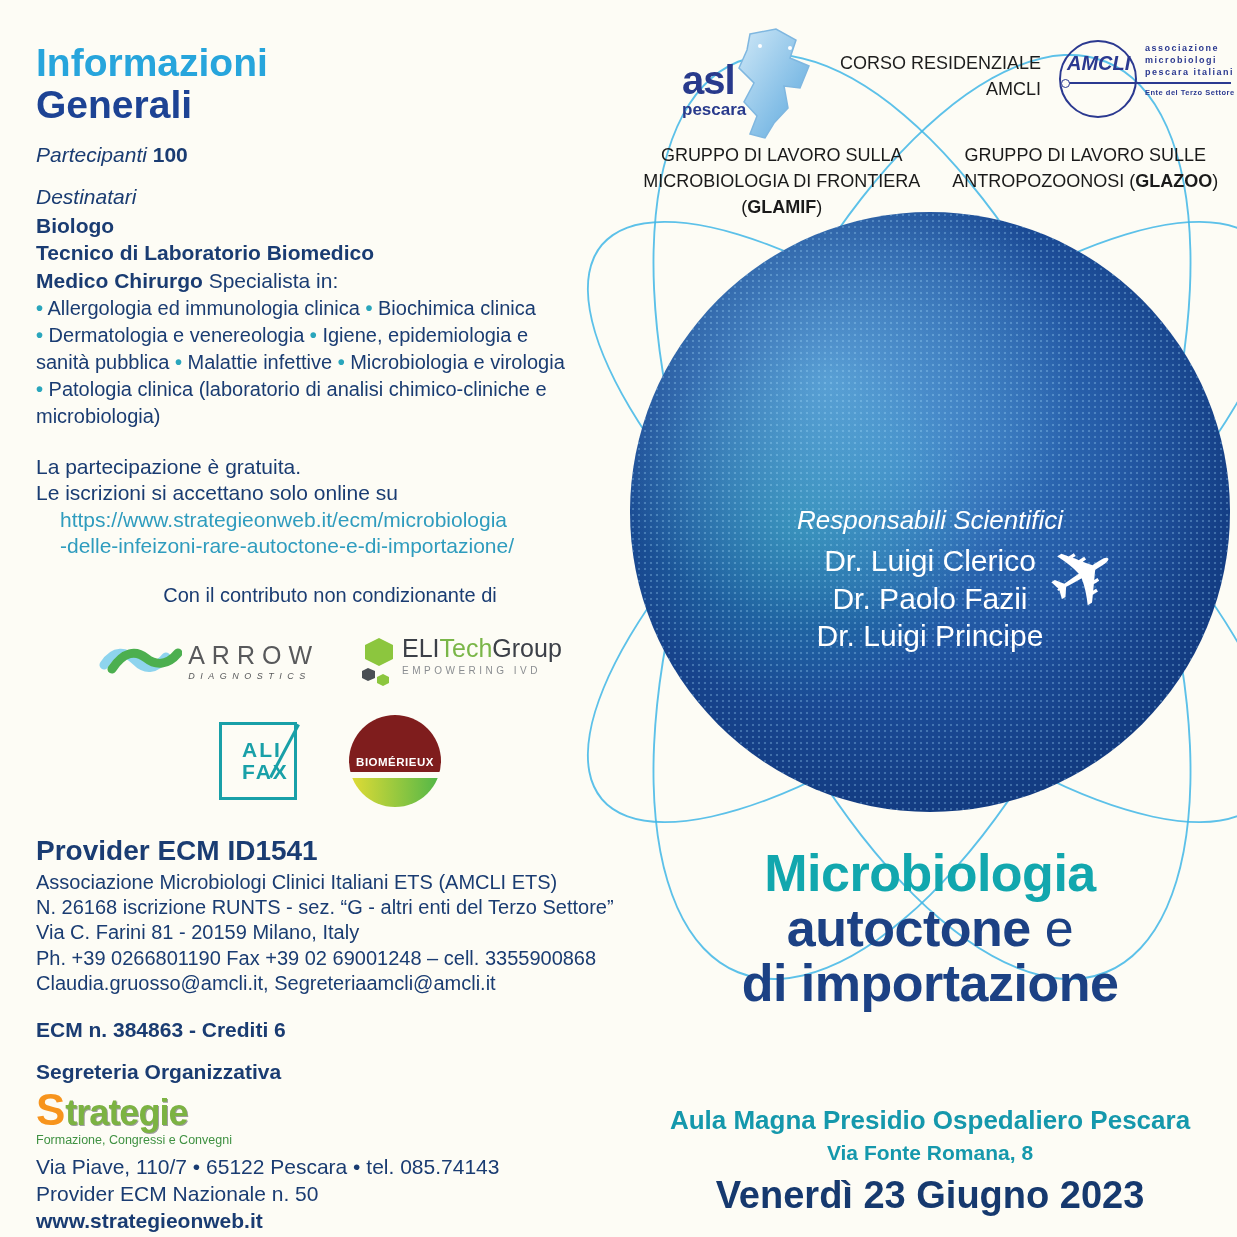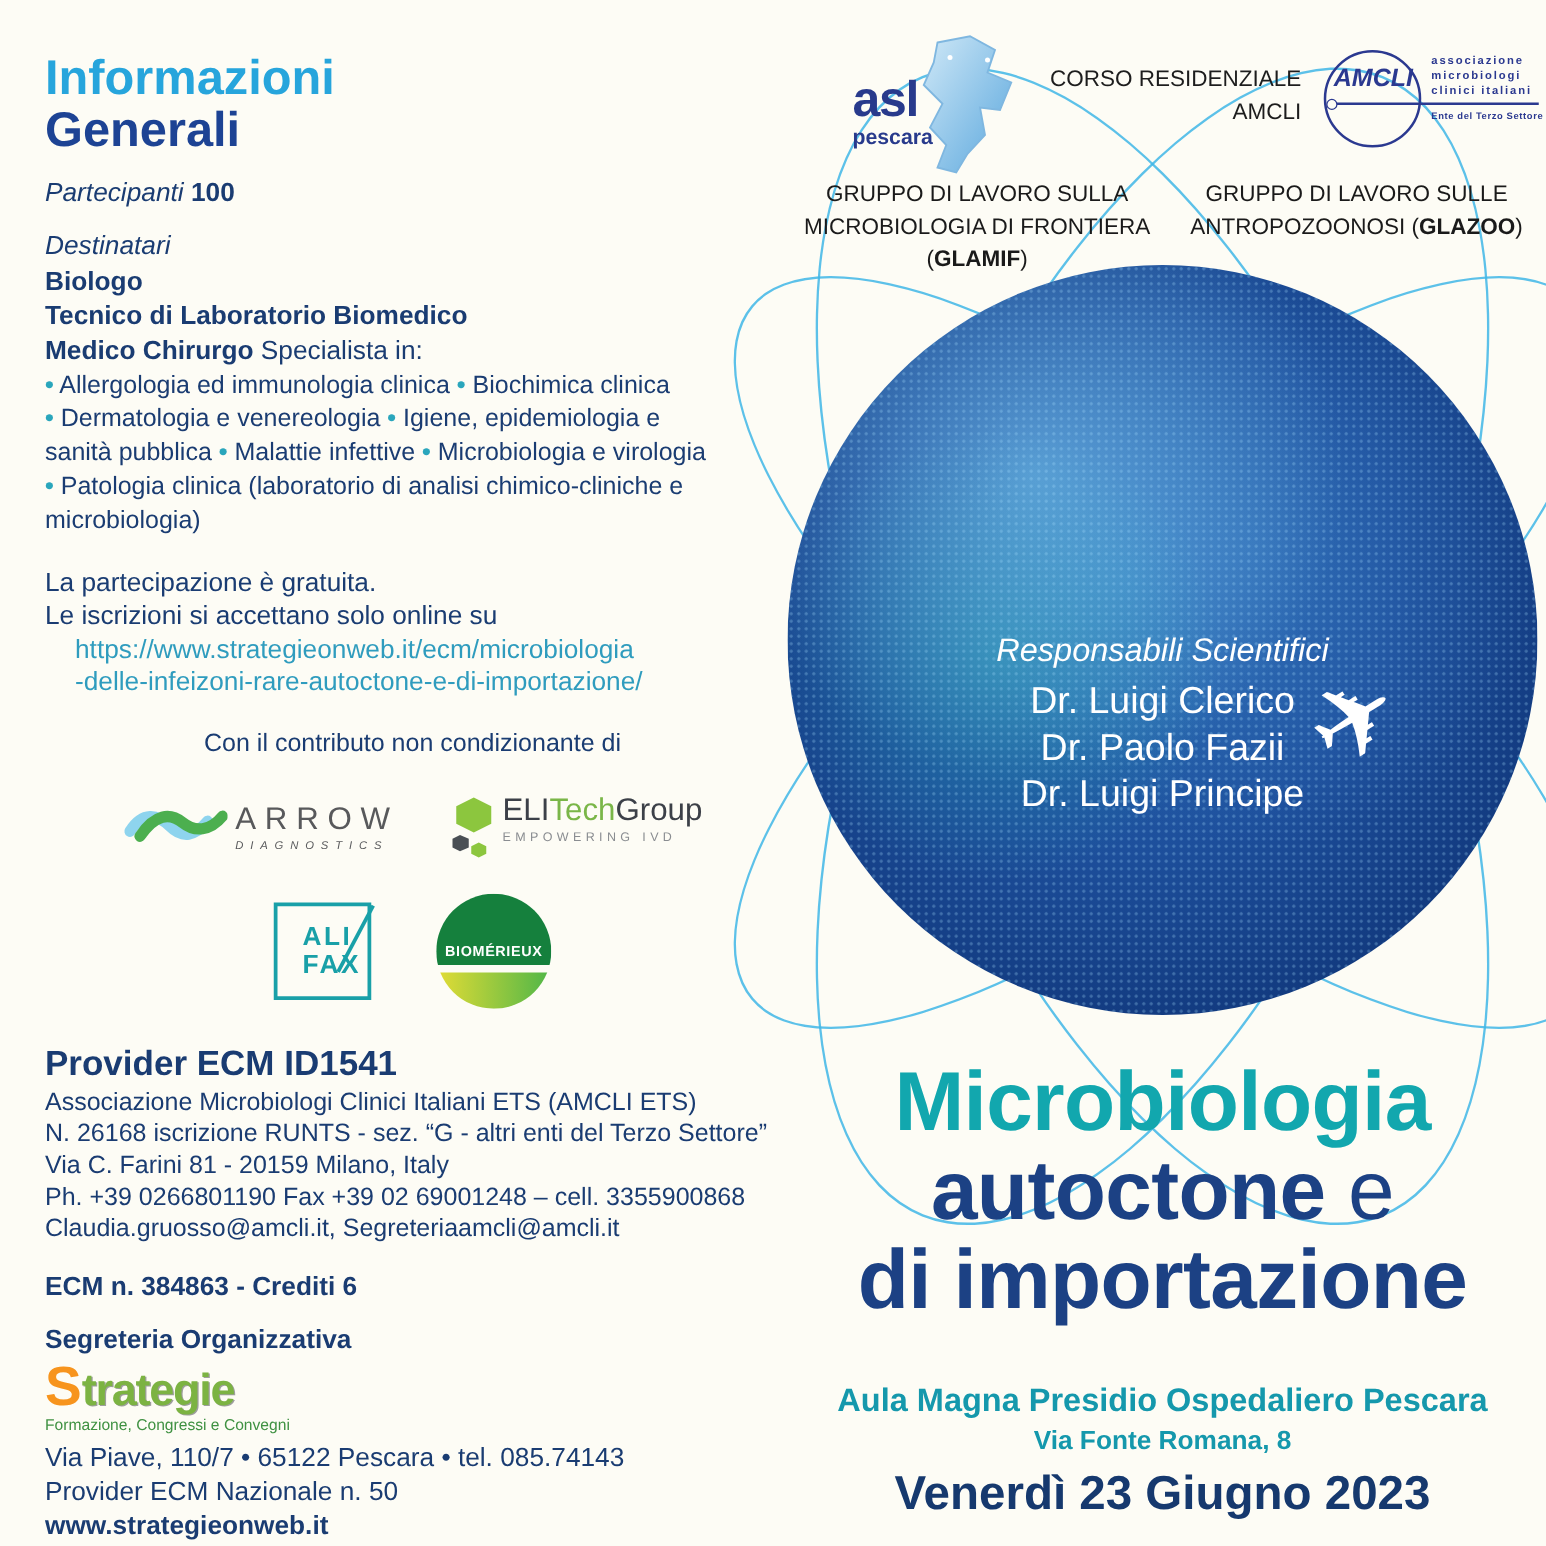--- a/index.html
+++ b/index.html
@@ -33,21 +33,21 @@
   .eli-text .nm{font-size:25px;line-height:1;font-weight:500;}
   .eli-dark{color:#3c4048;}
   .eli-green{color:#7ab648;}
   .eli-text .sub{font-size:10px;letter-spacing:3.5px;color:#8a8d91;margin-top:4px;}
   
   .alifax{position:relative;width:78px;height:78px;border:3px solid #19a0a8;box-sizing:border-box;padding:14px 0 0 20px;}
   .alifax .t{font-size:21px;font-weight:700;letter-spacing:2px;color:#19a0a8;line-height:1.05;}
   .alifax:after{content:"";position:absolute;right:8px;top:-4px;width:3px;height:60px;background:#19a0a8;transform:rotate(28deg);}
   
   .biom{width:92px;height:92px;border-radius:50%;overflow:hidden;position:relative;}
-  .biom .top{position:absolute;top:0;left:0;right:0;height:62%;background:#15803d;display:flex;align-items:flex-end;justify-content:center;}
+  .biom .top{position:absolute;top:0;left:0;right:0;height:62%;background:#7f1d1d;display:flex;align-items:flex-end;justify-content:center;}
   .biom .top span{color:#fff;font-size:11.5px;font-weight:700;letter-spacing:.5px;padding-bottom:4px;}
   .biom .gap{position:absolute;top:62%;left:0;right:0;height:7%;background:#fdfcf5;}
   .biom .bot{position:absolute;top:69%;left:0;right:0;bottom:0;background:linear-gradient(90deg,#e3dc35,#4fb648);}
   
   .provider{margin-top:24px;font-size:20px;line-height:1.26;}
   .provider .ttl{font-size:28px;font-weight:700;margin-bottom:2px;}
   .ecm-line{margin-top:22px;font-size:21px;font-weight:700;}
   .segreteria{margin-top:18px;font-size:21px;font-weight:700;}
   
   .strategie{margin-top:4px;line-height:1;}
@@ -94,21 +94,21 @@
     background-image:radial-gradient(rgba(170,225,255,.65) 1px, transparent 1.6px);
     background-size:6px 6px;}
   .globe-text{position:absolute;left:640px;top:505px;width:580px;text-align:center;color:#fff;z-index:3;}
   .globe-text .resp{font-size:26px;font-style:italic;margin-bottom:6px;}
   .globe-text .nm{font-size:30px;line-height:1.25;}
   .plane{position:absolute;left:1048px;top:534px;font-size:84px;color:#fff;z-index:3;
     font-family:"DejaVu Sans",sans-serif;transform:rotate(-32deg);line-height:1;}
 
   
   .event-title{position:absolute;left:630px;top:846px;width:600px;text-align:center;z-index:5;
-    font-size:67px;font-weight:700;line-height:1.06;letter-spacing:-.5px;}
+    font-size:52px;font-weight:700;line-height:1.06;letter-spacing:-.5px;}
   .tw-micro{color:#12a7ae;}
   .tw-delle{color:#2590c8;}
   .tw-inf{color:#12a3c2;}
   .tw-rare{color:#2bb69b;}
   .tw-navy{color:#1c4184;}
   .tw-e{color:#1c4184;font-weight:400;}
   .venue-block{position:absolute;left:630px;top:1105px;width:600px;text-align:center;z-index:5;}
   .venue{font-size:26px;font-weight:700;color:#1598ac;}
   .street{font-size:21px;font-weight:700;color:#1598ac;margin-top:5px;}
   .date{font-size:38px;font-weight:700;color:#16396e;margin-top:9px;}
@@ -251,21 +251,21 @@
       <div>CORSO RESIDENZIALE</div>
       <div>AMCLI</div>
     </div>
     <div class="amcli-logo">
       <div class="amcli-circle"></div>
       <div class="amcli-name">AMCLI</div>
       <div class="amcli-line"></div>
       <div class="amcli-sub">
         <div>associazione</div>
         <div>microbiologi</div>
-        <div>clinici italiani</div>
+        <div>pescara italiani</div>
       </div>
       <div class="amcli-ets">Ente del Terzo Settore</div>
     </div>
   </div>
 
   <div class="groups">
     <div class="group">
       <div>GRUPPO DI LAVORO SULLA</div>
       <div>
         <span>MICROBIOLOGIA DI FRONTIERA (</span><span class="bold">GLAMIF</span><span>)</span>

